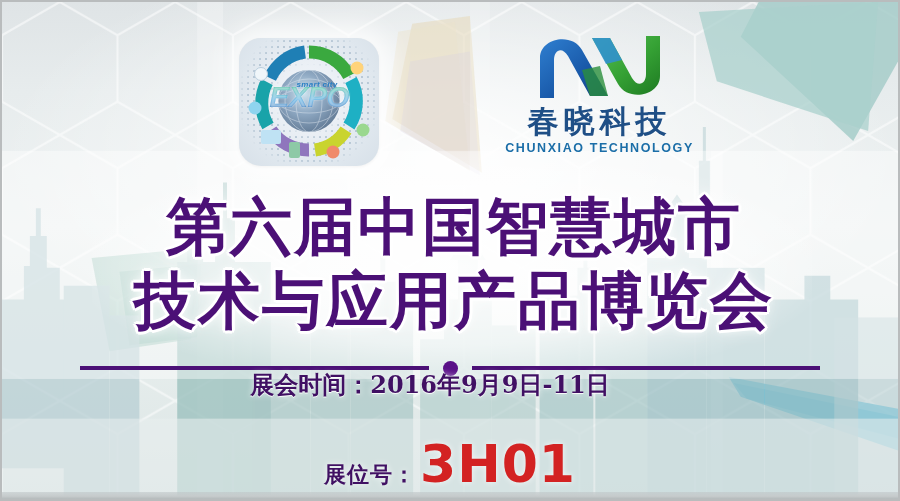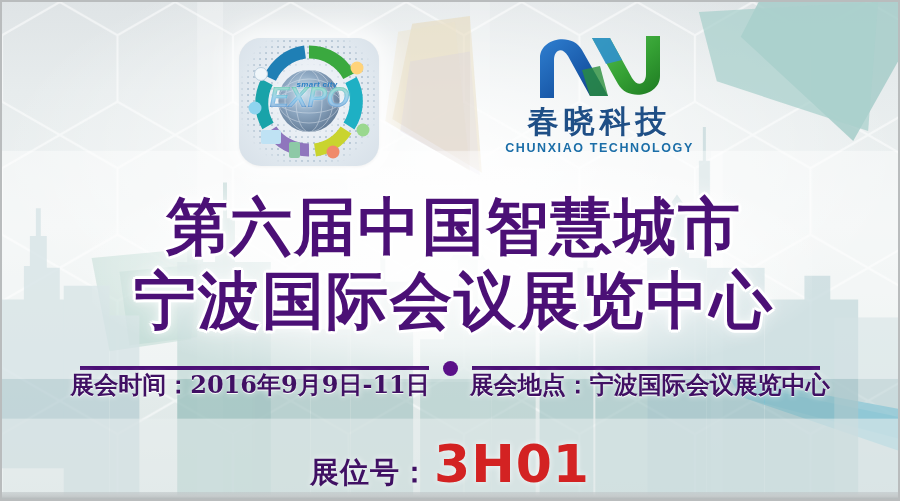--- a/index.html
+++ b/index.html
@@ -122,21 +122,21 @@
   }
   .info-item.left{margin-right:40px;}
 
   
   #booth-row{
     position:absolute;left:0;right:0;top:432px;text-align:center;
     white-space:nowrap;
   }
   .booth-label{
     font-family:"DejaVu Serif","Liberation Serif",serif;
-    font-weight:bold;font-size:29px;color:#401063;letter-spacing:1px;
+    font-weight:bold;font-size:22px;color:#401063;letter-spacing:1px;
     text-shadow:0 0 6px rgba(255,255,255,.9);
     vertical-align:baseline;
     margin-top:40px;
   }
   .booth-value{
     font-family:"DejaVu Sans","Liberation Sans",sans-serif;
     font-weight:bold;font-size:52px;color:#d32222;letter-spacing:1px;
     margin-left:4px;vertical-align:baseline;
     text-shadow:0 0 6px rgba(255,255,255,.75);
   }
@@ -313,32 +313,31 @@
         <path d="M72 10 L90 10 L102 32 L86 36 Z" fill="#2f8fd6" opacity="0.85"></path>
         <path d="M62 42 L80 38 L88 68 L70 68 Z" fill="#2a8f3c" opacity="0.80"></path>
       </svg>
     </div>
     <div class="cx-cn">春晓科技</div>
     <div class="cx-en">CHUNXIAO TECHNOLOGY</div>
   </div>
 
   <div id="main-title">
     <div class="title-line">第六届中国智慧城市</div>
-    <div class="title-line">宁波国际会议展览中心</div>
+    <div class="title-line">技术与应用产品博览会</div>
   </div>
 
   <div id="divider">
     <div class="rule"></div>
     <div class="dot"></div>
     <div class="rule"></div>
   </div>
 
   <div id="info-row">
     <div class="info-item left">展会时间：2016年9月9日-11日</div>
-    <div class="info-item">展会地点：宁波国际会议展览中心</div>
   </div>
 
   <div id="booth-row">
     <span class="booth-label">展位号：</span><span class="booth-value">3H01</span>
   </div>
 
   <div id="bottom-strip"></div>
 
 
 </div>

